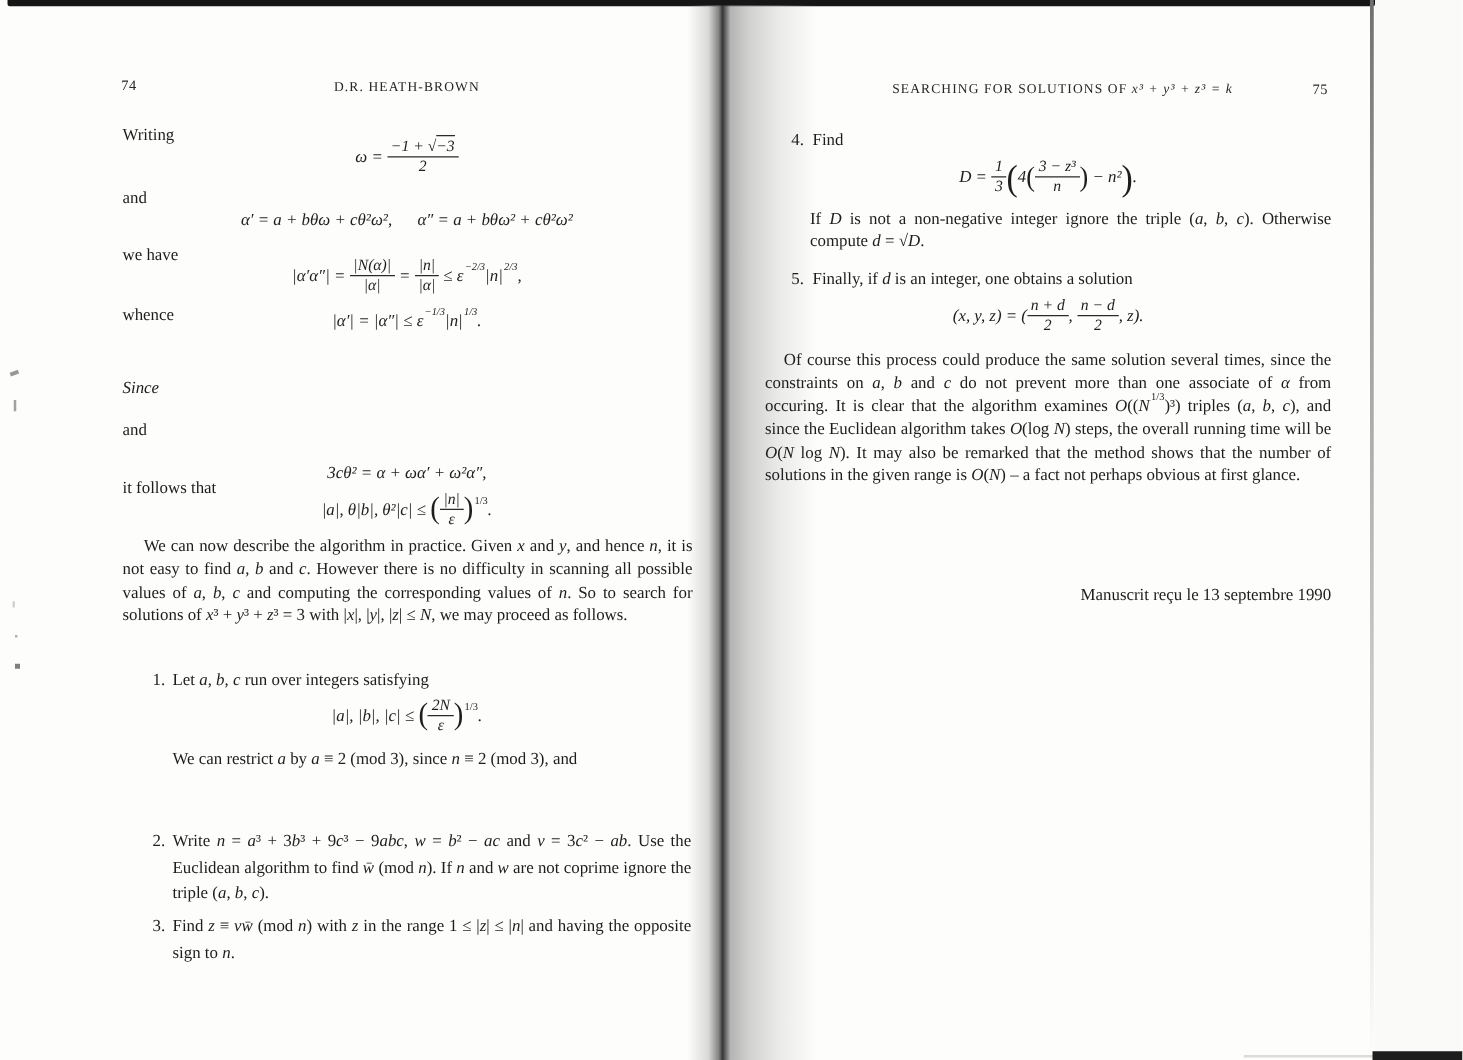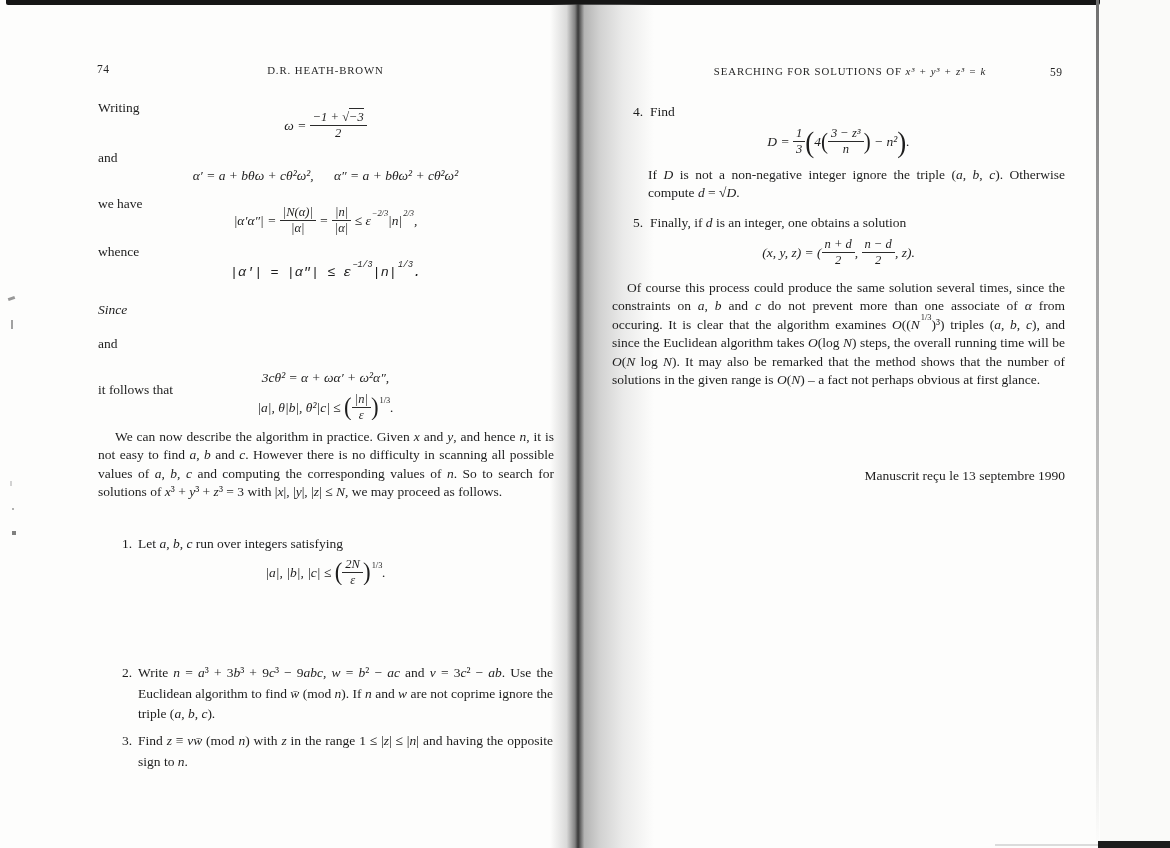--- a/index.html
+++ b/index.html
@@ -79,49 +79,50 @@
   <div class="abs lbl" style="left:98px;top:100px;">Writing</div>
   <div class="abs fm" style="left:98px;top:112px;width:455px;"><span class="it">ω = </span><span class="frac"><span class="fn"><span class="it">−1 + </span><span class="q"><span class="qr">√</span><span class="qb"><span class="it">−3</span></span></span></span><span class="fd"><span class="it">2</span></span></span></div>
 
   <div class="abs lbl" style="left:98px;top:150px;">and</div>
   <div class="abs fm" style="left:98px;top:168px;width:455px;"><span class="it">α′ = a + bθω + cθ²ω²,</span><span>  </span><span class="it">α″ = a + bθω² + cθ²ω²</span></div>
 
   <div class="abs lbl" style="left:98px;top:196px;">we have</div>
   <div class="abs fm" style="left:98px;top:207px;width:455px;"><span class="it">|α′α″| = </span><span class="frac"><span class="fn"><span class="it">|N(α)|</span></span><span class="fd"><span class="it">|α|</span></span></span><span class="it"> = </span><span class="frac"><span class="fn"><span class="it">|n|</span></span><span class="fd"><span class="it">|α|</span></span></span><span class="it"> ≤ ε<sup>−2/3</sup>|n|<sup>2/3</sup>,</span></div>
 
   <div class="abs lbl" style="left:98px;top:244px;">whence</div>
-  <div class="abs fm" style="left:98px;top:265px;width:455px;font-family:Liberation Mono, monospace;"><span class="it">|α′| = |α″| ≤ ε<sup>−1/3</sup>|n|<sup>1/3</sup>.</span></div>
+  <div class="abs fm" style="left:98px;top:249px;width:455px;"><span class="it">|α′| = |α″| ≤ ε<sup>−1/3</sup>|n|<sup>1/3</sup>.</span></div>
 
   <div class="abs lbl" style="left:98px;top:302px;font-style:italic;">Since</div>
 
   <div class="abs lbl" style="left:98px;top:336px;">and</div>
   <div class="abs fm" style="left:98px;top:370px;width:455px;"><span class="it">3cθ² = α + ωα′ + ω²α″,</span></div>
 
   <div class="abs lbl" style="left:98px;top:382px;">it follows that</div>
   <div class="abs fm" style="left:98px;top:394px;width:455px;"><span class="it">|a|, θ|b|, θ²|c| ≤ </span><span class="bigp" style="font-size: 1.7em;">(</span><span class="frac"><span class="fn"><span class="it">|n|</span></span><span class="fd"><span class="it">ε</span></span></span><span class="bigp" style="font-size: 1.7em;">)</span><sup>1/3</sup><span class="it">.</span></div>
 
   <div class="abs para indent1" style="left:98px;top:428px;width:456px;">We can now describe the algorithm in practice. Given <span class="it">x</span> and <span class="it">y</span>, and hence <span class="it">n</span>, it is not easy to find <span class="it">a</span>, <span class="it">b</span> and <span class="it">c</span>. However there is no difficulty in scanning all possible values of <span class="it">a</span>, <span class="it">b</span>, <span class="it">c</span> and computing the corresponding values of <span class="it">n</span>. So to search for solutions of <span class="it">x</span>³ + <span class="it">y</span>³ + <span class="it">z</span>³ = 3 with |<span class="it">x</span>|, |<span class="it">y</span>|, |<span class="it">z</span>| ≤ <span class="it">N</span>, we may proceed as follows.</div>
 
   <div class="abs item" style="left:122px;top:534px;width:431px;">
     <span class="inum lw">1.</span>
     <div class="itext">Let <span class="it">a</span>, <span class="it">b</span>, <span class="it">c</span> run over integers satisfying</div>
   </div>
   <div class="abs fm" style="left:98px;top:559px;width:455px;"><span class="it">|a|, |b|, |c| ≤ </span><span class="bigp" style="font-size: 1.7em;">(</span><span class="frac"><span class="fn"><span class="it">2N</span></span><span class="fd"><span class="it">ε</span></span></span><span class="bigp" style="font-size: 1.7em;">)</span><sup>1/3</sup><span class="it">.</span></div>
+  <div class="abs note-line" style="left:138px;top:599px;width:416px;">We can restrict <span class="it">a</span> by <span class="it">a</span> ≡ 2 (mod 3), since <span class="it">n</span> ≡ 2 (mod 3), and</div>
 
   <div class="abs item" style="left:122px;top:663px;width:431px;">
     <span class="inum lw">2.</span>
     <div class="itext">Write <span class="it">n</span> = <span class="it">a</span>³ + 3<span class="it">b</span>³ + 9<span class="it">c</span>³ − 9<span class="it">abc</span>, <span class="it">w</span> = <span class="it">b</span>² − <span class="it">ac</span> and <span class="it">v</span> = 3<span class="it">c</span>² − <span class="it">ab</span>. Use the Euclidean algorithm to find <span class="it">w̄</span> (mod <span class="it">n</span>). If <span class="it">n</span> and <span class="it">w</span> are not coprime ignore the triple (<span class="it">a</span>, <span class="it">b</span>, <span class="it">c</span>).</div>
   </div>
 
   <div class="abs item" style="left:122px;top:731px;width:431px;">
     <span class="inum lw">3.</span>
     <div class="itext">Find <span class="it">z</span> ≡ <span class="it">vw̄</span> (mod <span class="it">n</span>) with <span class="it">z</span> in the range 1 ≤ |<span class="it">z</span>| ≤ |<span class="it">n</span>| and having the opposite sign to <span class="it">n</span>.</div>
   </div>
 
-  <div class="abs pnum" style="left:1050px;top:66px;">59</div>
+  <div class="abs pnum" style="left:1050px;top:66px;">75</div>
   <div class="abs rhead" style="left:640px;top:65px;width:420px;"><span>SEARCHING FOR SOLUTIONS OF </span><span class="it">x³ + y³ + z³ = k</span></div>
 
   <div class="abs item rp" style="left:633px;top:103px;width:432px;">
     <span class="inum rw">4.</span>
     <div class="itext">Find</div>
   </div>
   <div class="abs fm" style="left:612px;top:128px;width:453px;"><span class="it">D = </span><span class="frac"><span class="fn"><span class="it">1</span></span><span class="fd"><span class="it">3</span></span></span><span class="bigp" style="font-size: 2em;">(</span><span class="it">4</span><span class="bigp" style="font-size: 1.55em;">(</span><span class="frac"><span class="fn"><span class="it">3 − z³</span></span><span class="fd"><span class="it">n</span></span></span><span class="bigp" style="font-size: 1.55em;">)</span><span class="it"> − n²</span><span class="bigp" style="font-size: 2em;">)</span><span class="it">.</span></div>
   <div class="abs para" style="left:648px;top:166px;width:417px;">If <span class="it">D</span> is not a non-negative integer ignore the triple (<span class="it">a</span>, <span class="it">b</span>, <span class="it">c</span>). Otherwise compute <span class="it">d</span> = √<span class="it">D</span>.</div>
 
   <div class="abs item rp" style="left:633px;top:214px;width:432px;">

